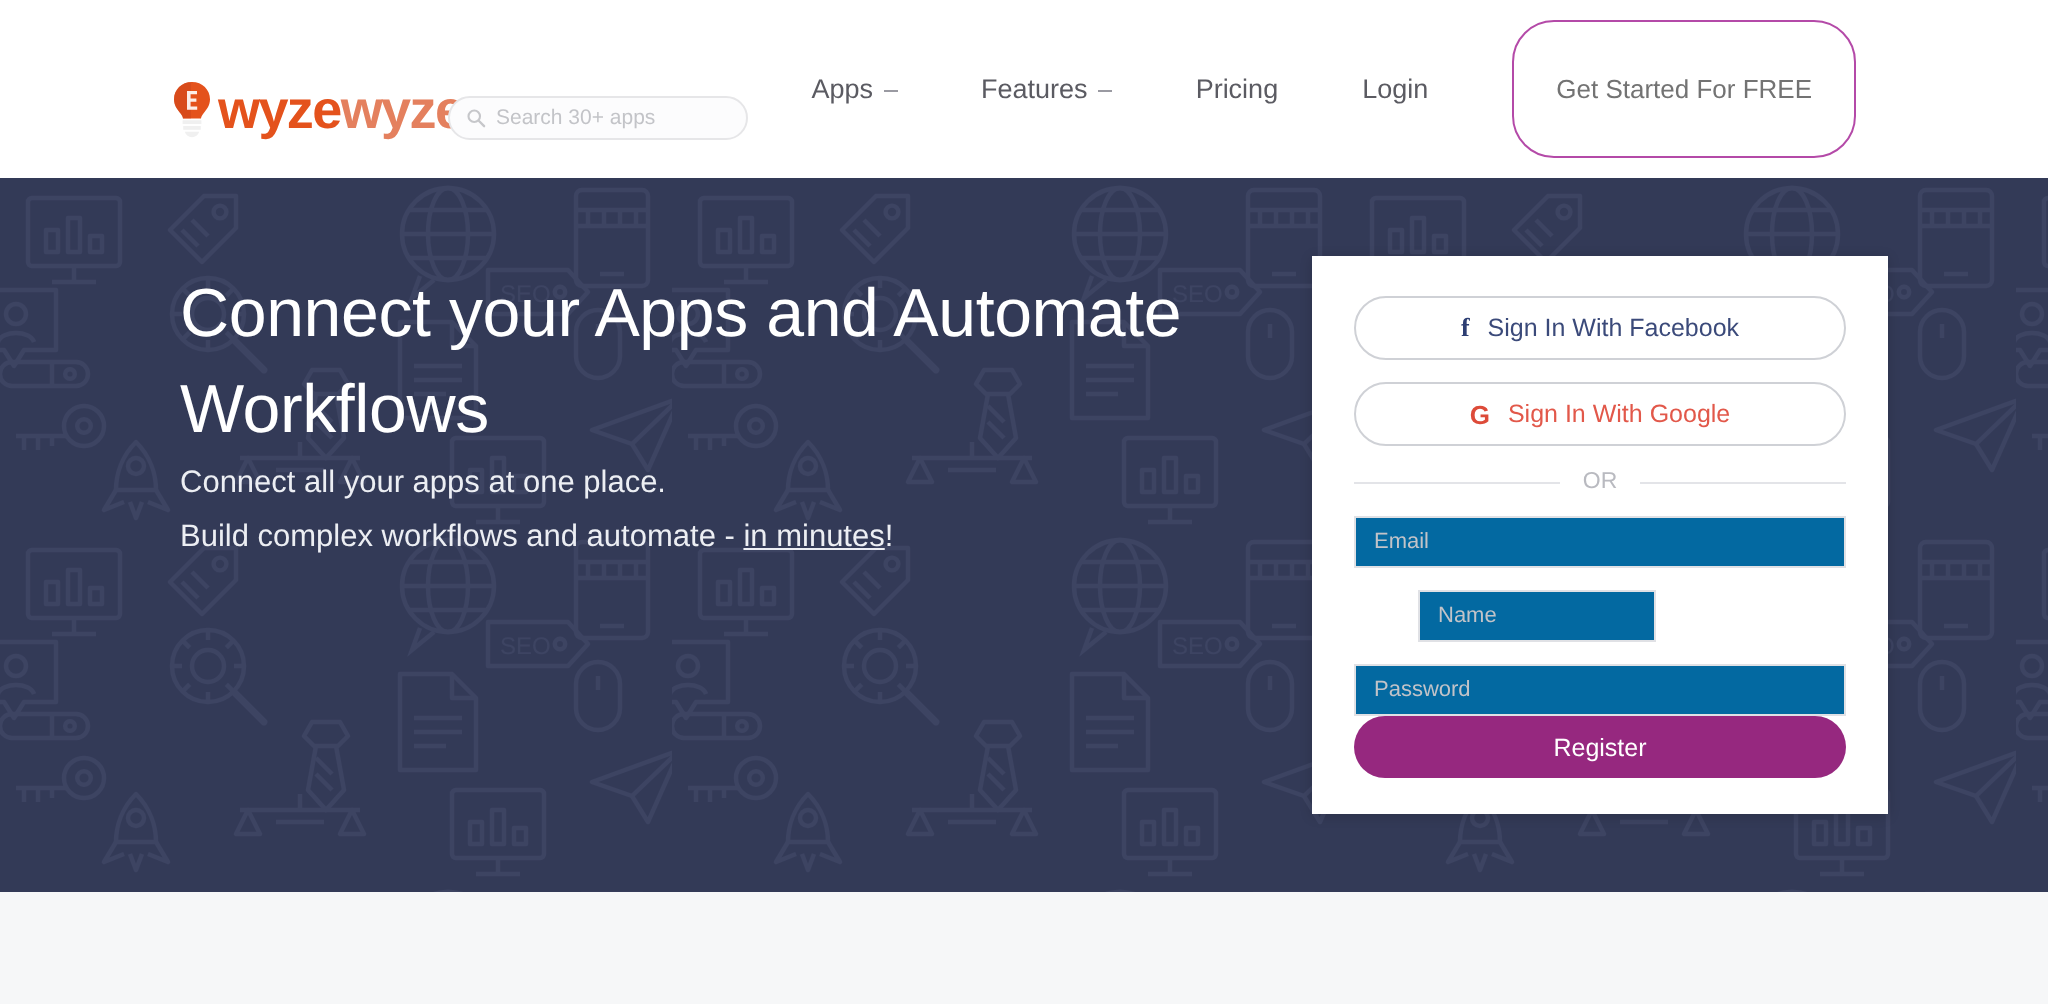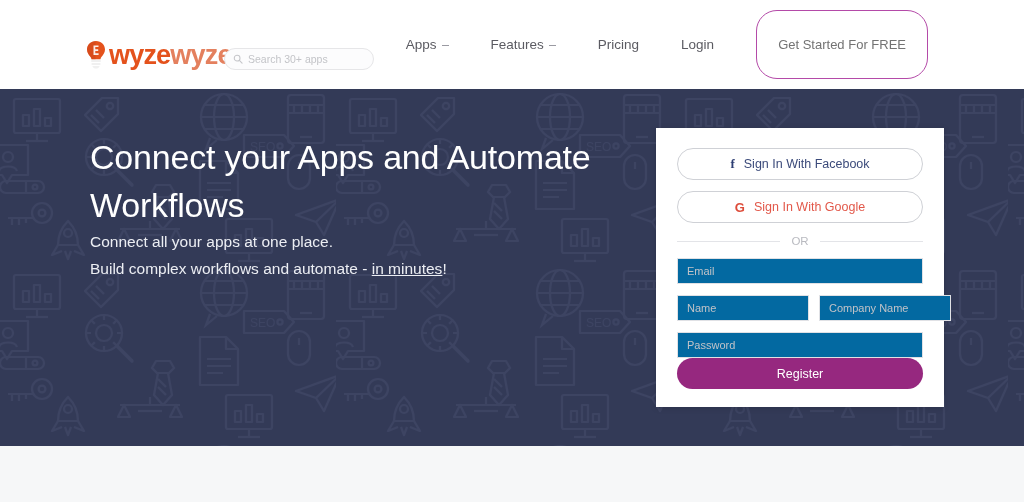--- a/index.html
+++ b/index.html
@@ -119,21 +119,21 @@
 
   .fld {
     width: 246px; height: 26px;
     border: 1px solid #e0e1e5; background: #0369a1;
     font-size: 11px; color: #c2c3c8; font-family: inherit;
     padding: 1px 9px; display: flex; align-items: center;
     outline: none;
   }
   .fld::placeholder { color: #c2c3c8; }
   .fld-row { display: flex; gap: 10px; margin-top: 11px; width: 246px; }
-  .fld-half { width: 132px; }
+  .fld-half { width: 119px; margin-left: 32px; }
   .mt11 { margin-top: 11px; }
 
   .register-btn {
     width: 246px; height: 31px; 
     background: #96287f; border: none; border-radius: 16px;
     color: #ffffff; font-size: 12.5px; font-family: inherit;
     cursor: pointer;
   }
 
   
@@ -319,21 +319,20 @@
         <div class="or-row">
           <span class="or-line"></span>
           <span class="or-text">OR</span>
           <span class="or-line"></span>
         </div>
 
         <input class="fld mt11" type="text" placeholder="Email" style="">
 
         <div class="fld-row">
           <input class="fld fld-half" type="text" placeholder="Name" style="">
-          <input class="fld fld-half" type="text" placeholder="Company Name" style="">
         </div>
 
         <input class="fld mt11" type="password" placeholder="Password" style="">
 
         <button class="register-btn">Register</button>
       </div>
     </div>
   </div>
 
   <div class="below"></div>

